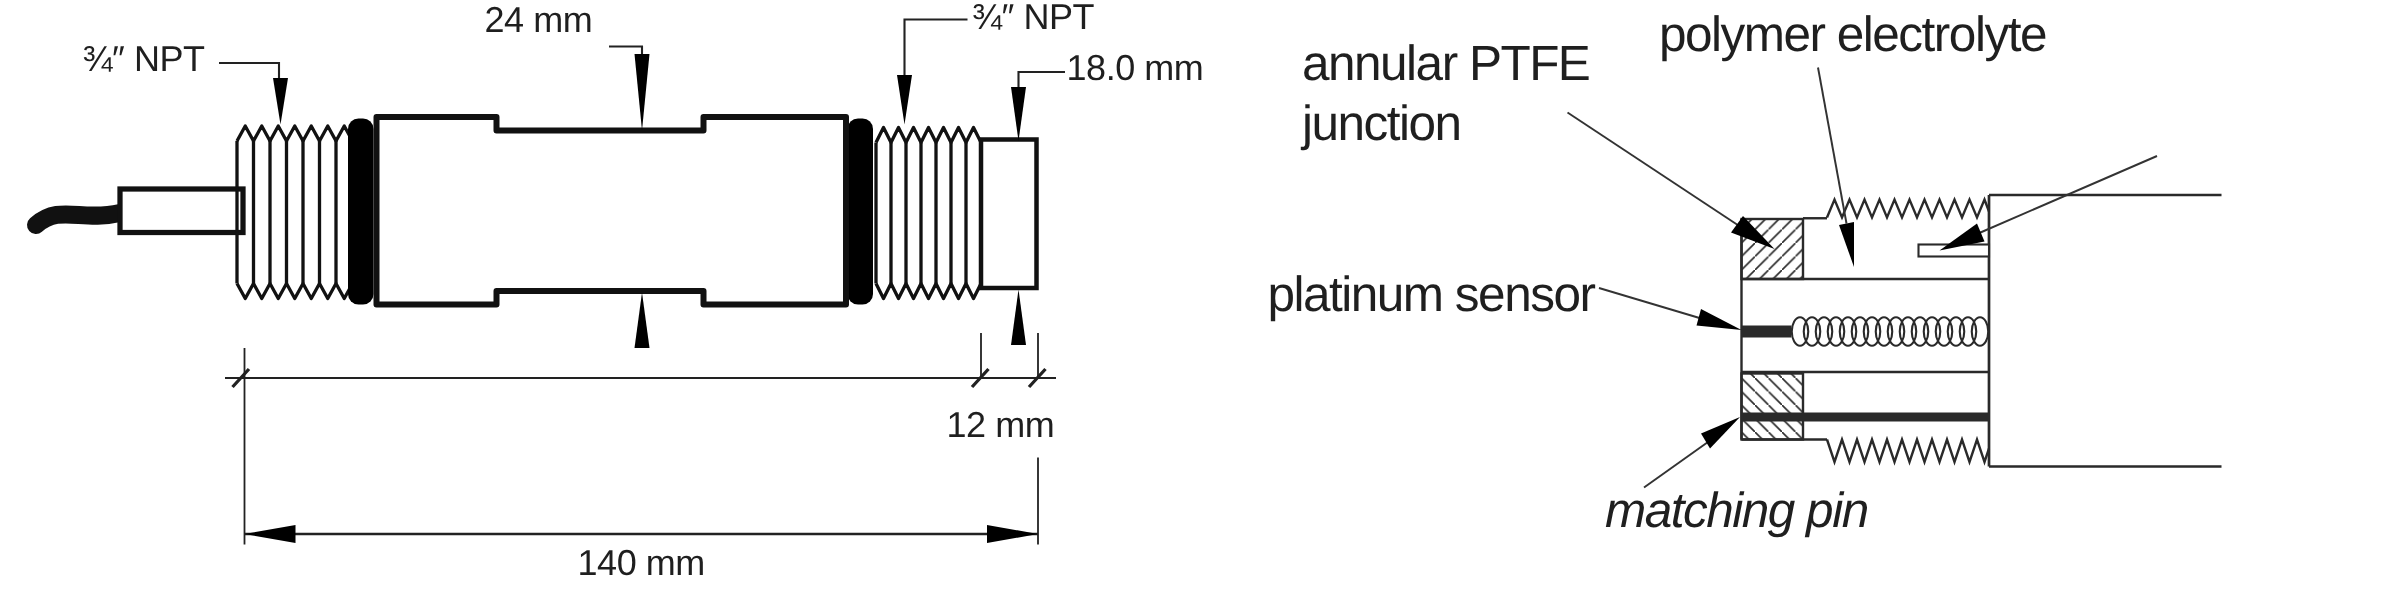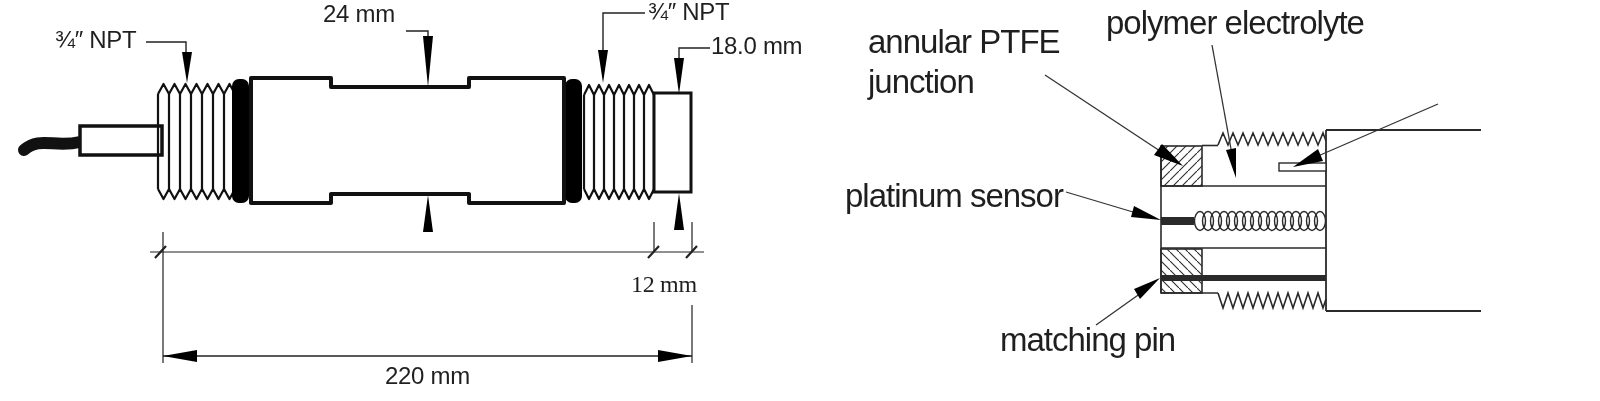--- a/index.html
+++ b/index.html
@@ -135,25 +135,25 @@
   </svg>
 
   <div class="label label-sm" style="left:55px;top:26px;">¾″ NPT</div>
 
   <div class="label label-sm" style="left:323px;top:0;">24 mm</div>
 
   <div class="label label-sm" style="left:648px;top:-2px;">¾″ NPT</div>
 
   <div class="label label-sm" style="left:711px;top:32px;">18.0 mm</div>
 
-  <div class="label label-sm" style="left:631px;top:270px;font-family:Liberation Serif, serif;">12 mm</div>
+  <div class="label label-sm" style="left:631px;top:270px;">12 mm</div>
 
-  <div class="label label-sm" style="left:385px;top:362px;">220 mm</div>
+  <div class="label label-sm" style="left:385px;top:362px;">140 mm</div>
 
   <div class="label label-lg wrap2" style="left:868px;top:22px;">annular PTFE junction</div>
 
   <div class="label label-lg" style="left:1106px;top:3px;text-align:center;">polymer electrolyte</div>
 
 
   <div class="label label-lg" style="left:845px;top:176px;">platinum sensor</div>
 
-  <div class="label label-lg" style="left:1000px;top:320px;">matching pin</div>
+  <div class="label label-lg" style="left:1070px;top:320px;font-style:italic;">matching pin</div>
 </div>
 
 </body></html>

